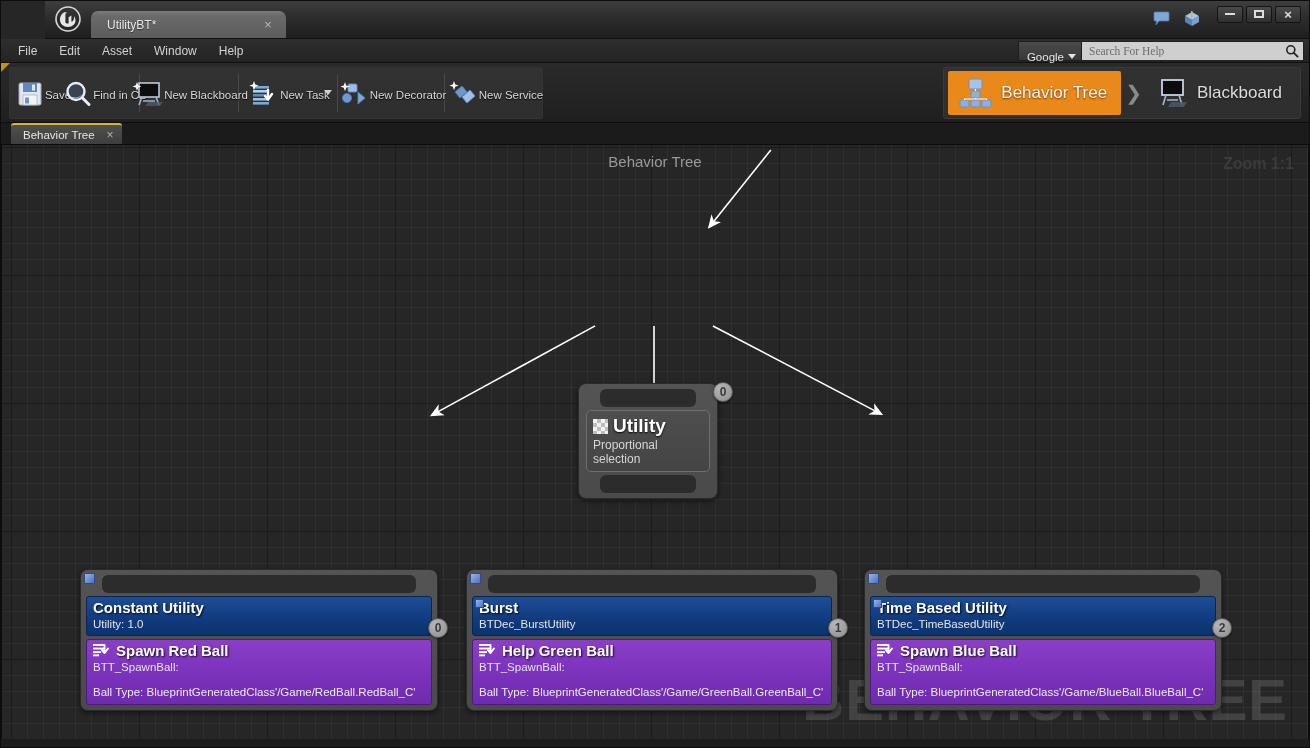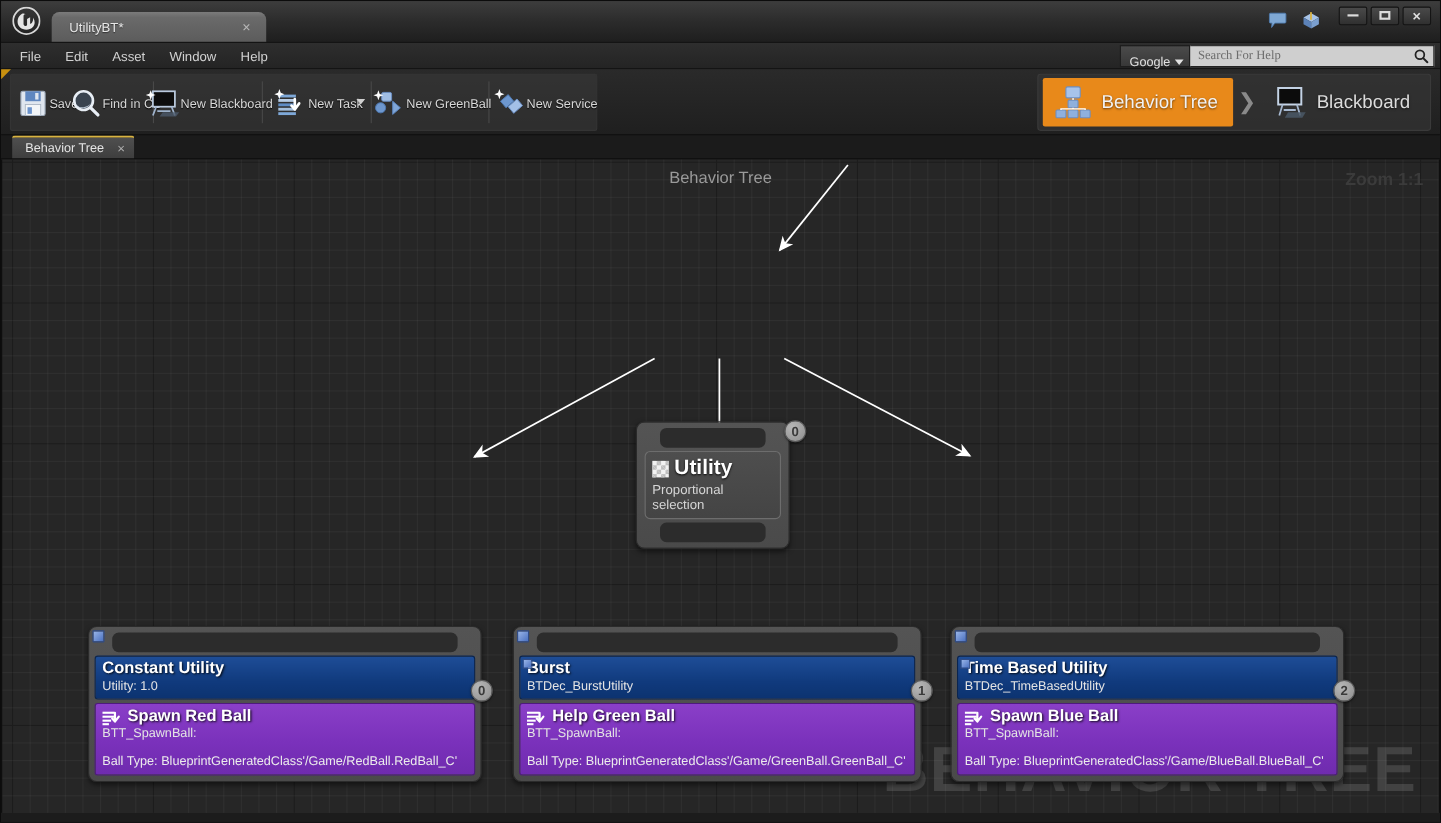--- a/index.html
+++ b/index.html
@@ -21,20 +21,21 @@
   }
 
   
   .titlebar {
     position: relative;
     height: 38px;
     background: linear-gradient(180deg,#3d3d3d 0%, #2c2c2c 48%, #1e1e1e 100%);
     border-bottom: 1px solid #101010;
     display: flex; align-items: flex-end;
     flex: none;
+    margin-left: 44px;
   }
   .ue-logo {
     width: 46px; height: 38px;
     display: flex; align-items: center; justify-content: center;
     flex: none;
   }
   .ue-logo svg { display: block; }
 
   .doc-tab {
     position: relative;
@@ -349,21 +350,21 @@
   }
   .seg + .seg { margin-top: 3px; }
   .seg-dec {
     background: linear-gradient(180deg,#1e4d97 0%,#103a7d 60%,#0c3370 100%);
     border: 1px solid #0a2550;
   }
   .seg-task {
     background: linear-gradient(180deg,#8a3fc8 0%,#7a31bb 55%,#6f2bae 100%);
     border: 1px solid #4e1a7e;
   }
-  .seg-title-row { display: flex; align-items: flex-end; gap: 6px; }
+  .seg-title-row { display: flex; align-items: flex-start; gap: 6px; }
   .seg-title {
     font-size: 15px; font-weight: bold; color: #ffffff;
     text-shadow: 1px 1px 2px rgba(0,0,0,.85);
     line-height: 1.12;
   }
   .seg-sub { font-size: 11.5px; color: #e4e4e4; margin-top: 0px; line-height: 1.25; }
   .seg-prop {
     font-size: 11.5px; color: #ececec;
     margin-top: 12px;
     white-space: nowrap; overflow: hidden;
@@ -521,21 +522,21 @@
 
       <div class="tb-btn wider">
         <div class="tb-ico">
           <svg width="34" height="28" viewBox="0 0 34 28">
             <rect x="12" y="4" width="9" height="8" rx="1.5" fill="#9fbde4" stroke="#6a8fc4" stroke-width="0.9"></rect>
             <circle cx="11" cy="18" r="4.6" fill="#6d97cf" stroke="#4e78b0" stroke-width="0.9"></circle>
             <path d="M22 12 L29 18 L22 24 Z" fill="#7fa6d8" stroke="#5a84bc" stroke-width="0.9"></path>
             <path d="M9 2 L10.2 5.4 L13.6 6.6 L10.2 7.8 L9 11.2 L7.8 7.8 L4.4 6.6 L7.8 5.4 Z" fill="#ffffff"></path>
           </svg>
         </div>
-        <div class="tb-lbl">New GreenBall</div>
+        <div class="tb-lbl">New Decorator</div>
       </div>
 
       <div class="tb-sep"></div>
 
       <div class="tb-btn wide">
         <div class="tb-ico">
           <svg width="34" height="28" viewBox="0 0 34 28">
             <path d="M10 12 L17 6 L22 12 L15 18 Z" fill="#6d97cf" stroke="#4e78b0" stroke-width="0.9"></path>
             <path d="M17 17 L25 10 L30 16 L22 23 Z" fill="#a3c0e7" stroke="#6a8fc4" stroke-width="0.9"></path>
             <path d="M9 1 L10.2 4.4 L13.6 5.6 L10.2 6.8 L9 10.2 L7.8 6.8 L4.4 5.6 L7.8 4.4 Z" fill="#ffffff"></path>

